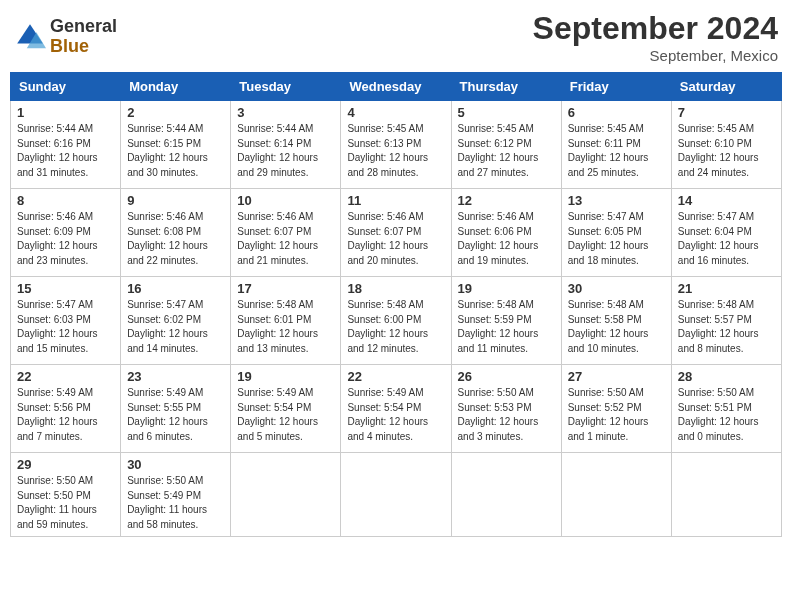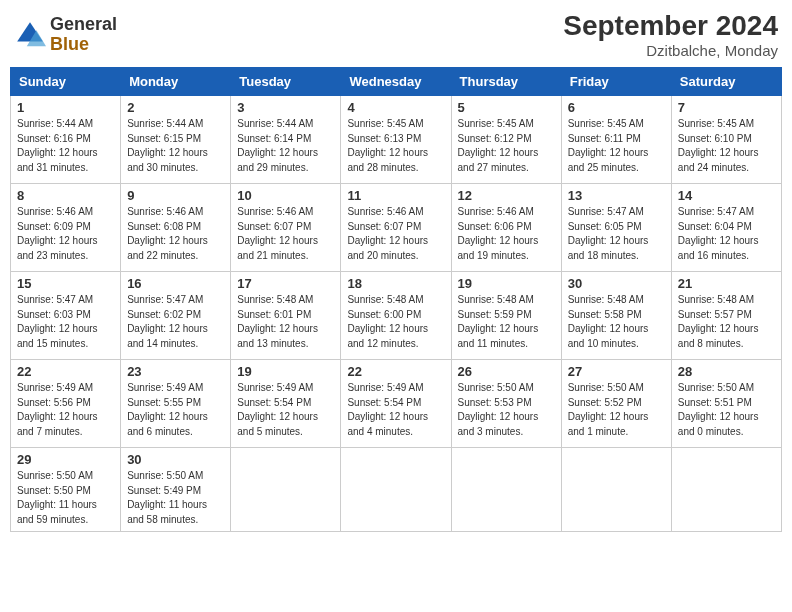--- a/index.html
+++ b/index.html
@@ -30,21 +30,21 @@
     .logo-text .general { color: #333; }
     .logo-text .blue { color: #a16207; }
     .logo-icon {
       width: 32px;
       height: 32px;
     }
     .title-block {
       text-align: right;
     }
     .month-title {
-      font-size: 28px;
+      font-size: 32px;
       font-weight: bold;
       color: #333;
     }
     .location {
       font-size: 15px;
       color: #555;
     }
     .calendar {
       width: 100%;
       border-collapse: collapse;
@@ -97,21 +97,21 @@
       <polygon points="20,4 36,28 4,28" fill="#1a5fb4"></polygon>
       <polygon points="28,14 40,34 16,34" fill="#4a9fd4" opacity="0.7"></polygon>
     </svg>
     <div class="logo-text">
       <span class="general">General</span><br>
       <span class="blue">Blue</span>
     </div>
   </div>
   <div class="title-block">
     <div class="month-title">September 2024</div>
-    <div class="location">Dzitbalche, Monday</div>
+    <div class="location">September, Mexico</div>
   </div>
 </div>
 
 <table class="calendar">
   <thead>
     <tr>
     <th>Sunday</th>
         <th>Monday</th>
         <th>Tuesday</th>
         <th>Wednesday</th>

